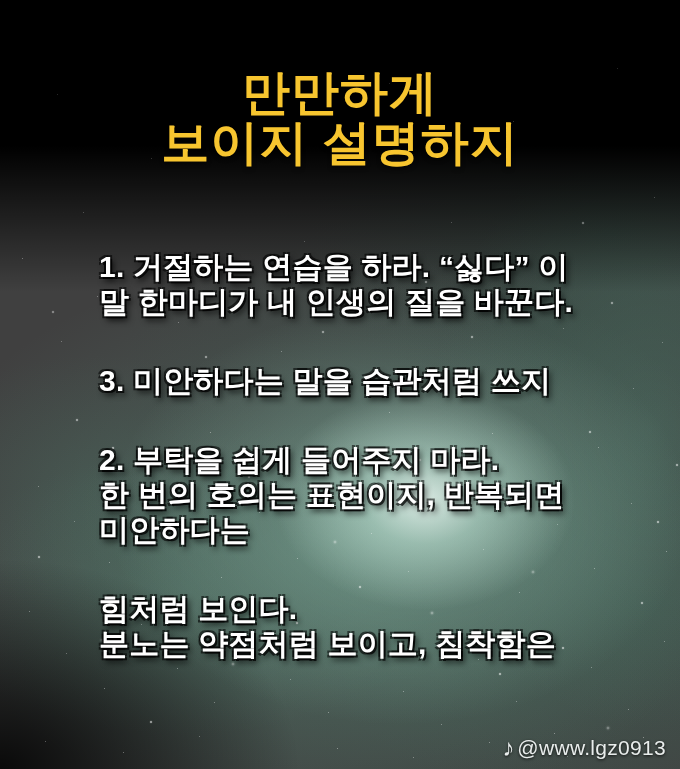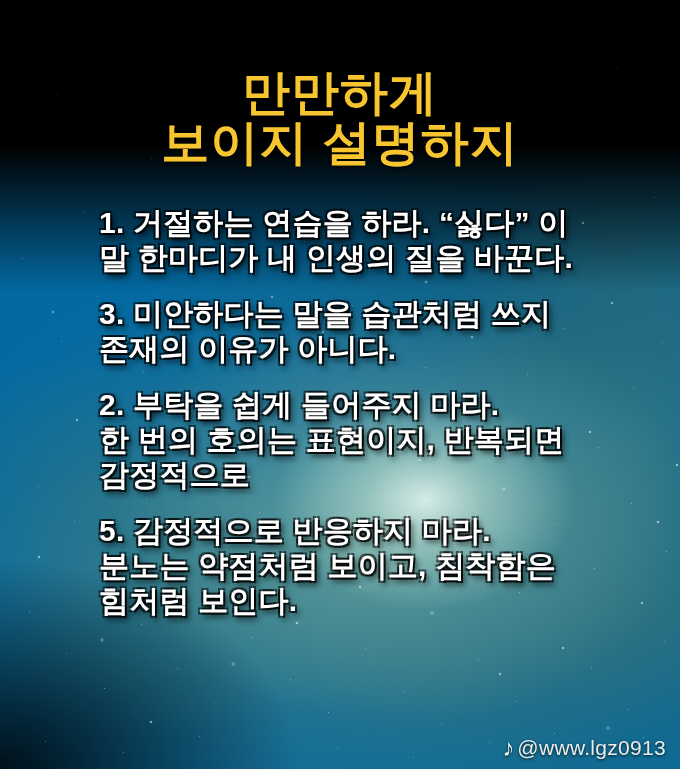--- a/index.html
+++ b/index.html
@@ -5,21 +5,21 @@
   html, body {
     margin: 0;
     padding: 0;
     background: #111;
   }
   .poster {
     position: relative;
     width: 680px;
     height: 769px;
     overflow: hidden;
-    background: #0369a1;
+    background: #404040;
     font-family: "Liberation Sans", "DejaVu Sans", sans-serif;
   }
 
   
   .nebula {
     position: absolute;
     inset: 0;
     background:
       linear-gradient(180deg, rgba(0,0,0,1) 0%, rgba(0,0,0,1) 19%, rgba(0,0,0,0) 38%),
       radial-gradient(ellipse 300px 210px at 0px 769px, rgba(0,0,0,0.85) 0%, rgba(0,0,0,0) 100%),
@@ -108,20 +108,21 @@
     text-shadow: 0 2px 4px rgba(0,0,0,0.6);
   }
   .points {
     position: absolute;
     top: 205px;
     left: 99px;
     right: 36px;
   }
   .point {
     margin-bottom: 21px;
+    margin-top: 44px;
   }
   .point-line {
     color: #ffffff;
     font-size: 30px;
     line-height: 35px;
     font-weight: 700;
     letter-spacing: 0.2px;
     text-shadow:
       -2px -2px 0 rgba(0,0,0,0.55),
        2px -2px 0 rgba(0,0,0,0.55),
@@ -171,33 +172,31 @@
     <div class="points">
 
       <div class="point">
         <div class="point-line">1. 거절하는 연습을 하라. “싫다” 이</div>
         <div class="point-line">말 한마디가 내 인생의 질을 바꾼다.</div>
       </div>
 
 
       <div class="point">
         <div class="point-line">3. 미안하다는 말을 습관처럼 쓰지</div>
-        <div class="point-line">존재의 이유가 아니다.</div>
       </div>
 
       <div class="point">
         <div class="point-line">2. 부탁을 쉽게 들어주지 마라.</div>
         <div class="point-line">한 번의 호의는 표현이지, 반복되면</div>
-        <div class="point-line">감정적으로</div>
-      </div>
-
-      <div class="point">
-        <div class="point-line">5. 감정적으로 반응하지 마라.</div>
+        <div class="point-line">미안하다는</div>
+      </div>
+
+      <div class="point">
+        <div class="point-line">힘처럼 보인다.</div>
         <div class="point-line">분노는 약점처럼 보이고, 침착함은</div>
-        <div class="point-line">힘처럼 보인다.</div>
       </div>
 
     </div>
 
     <div class="watermark">
       <span class="tiktok-note">♪</span>
       <span class="handle">@www.lgz0913</span>
     </div>
 
   </div>

